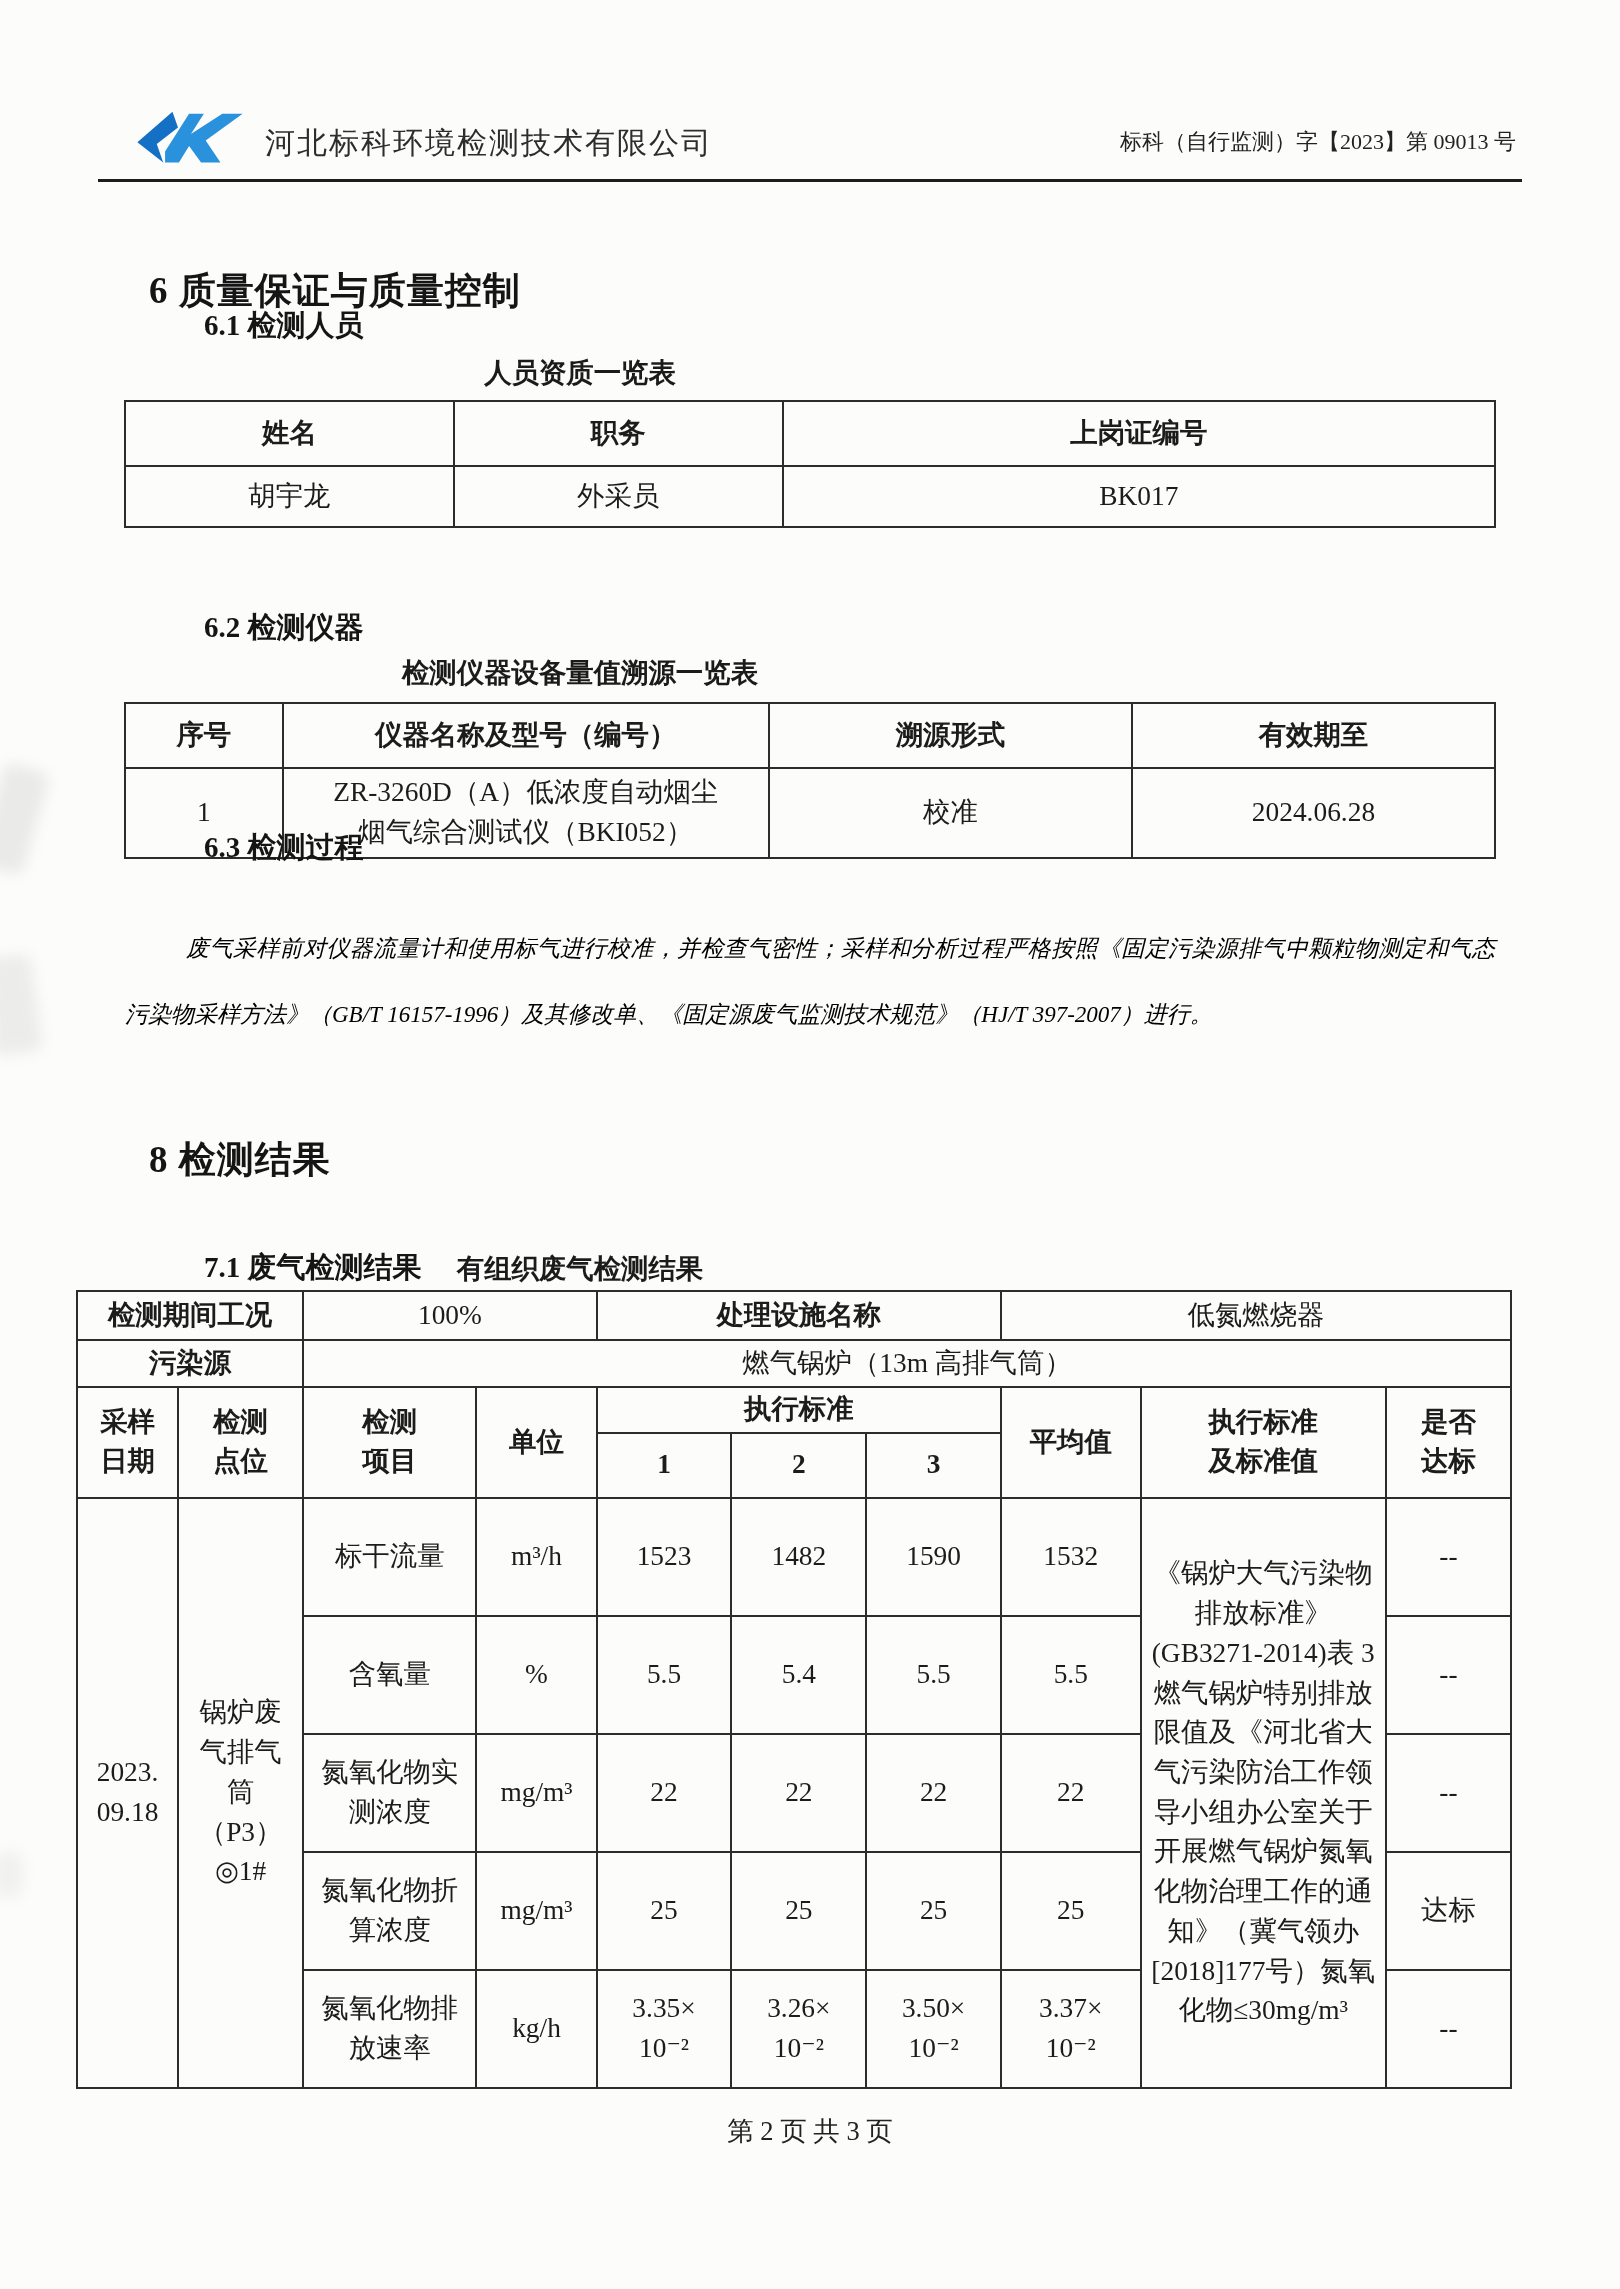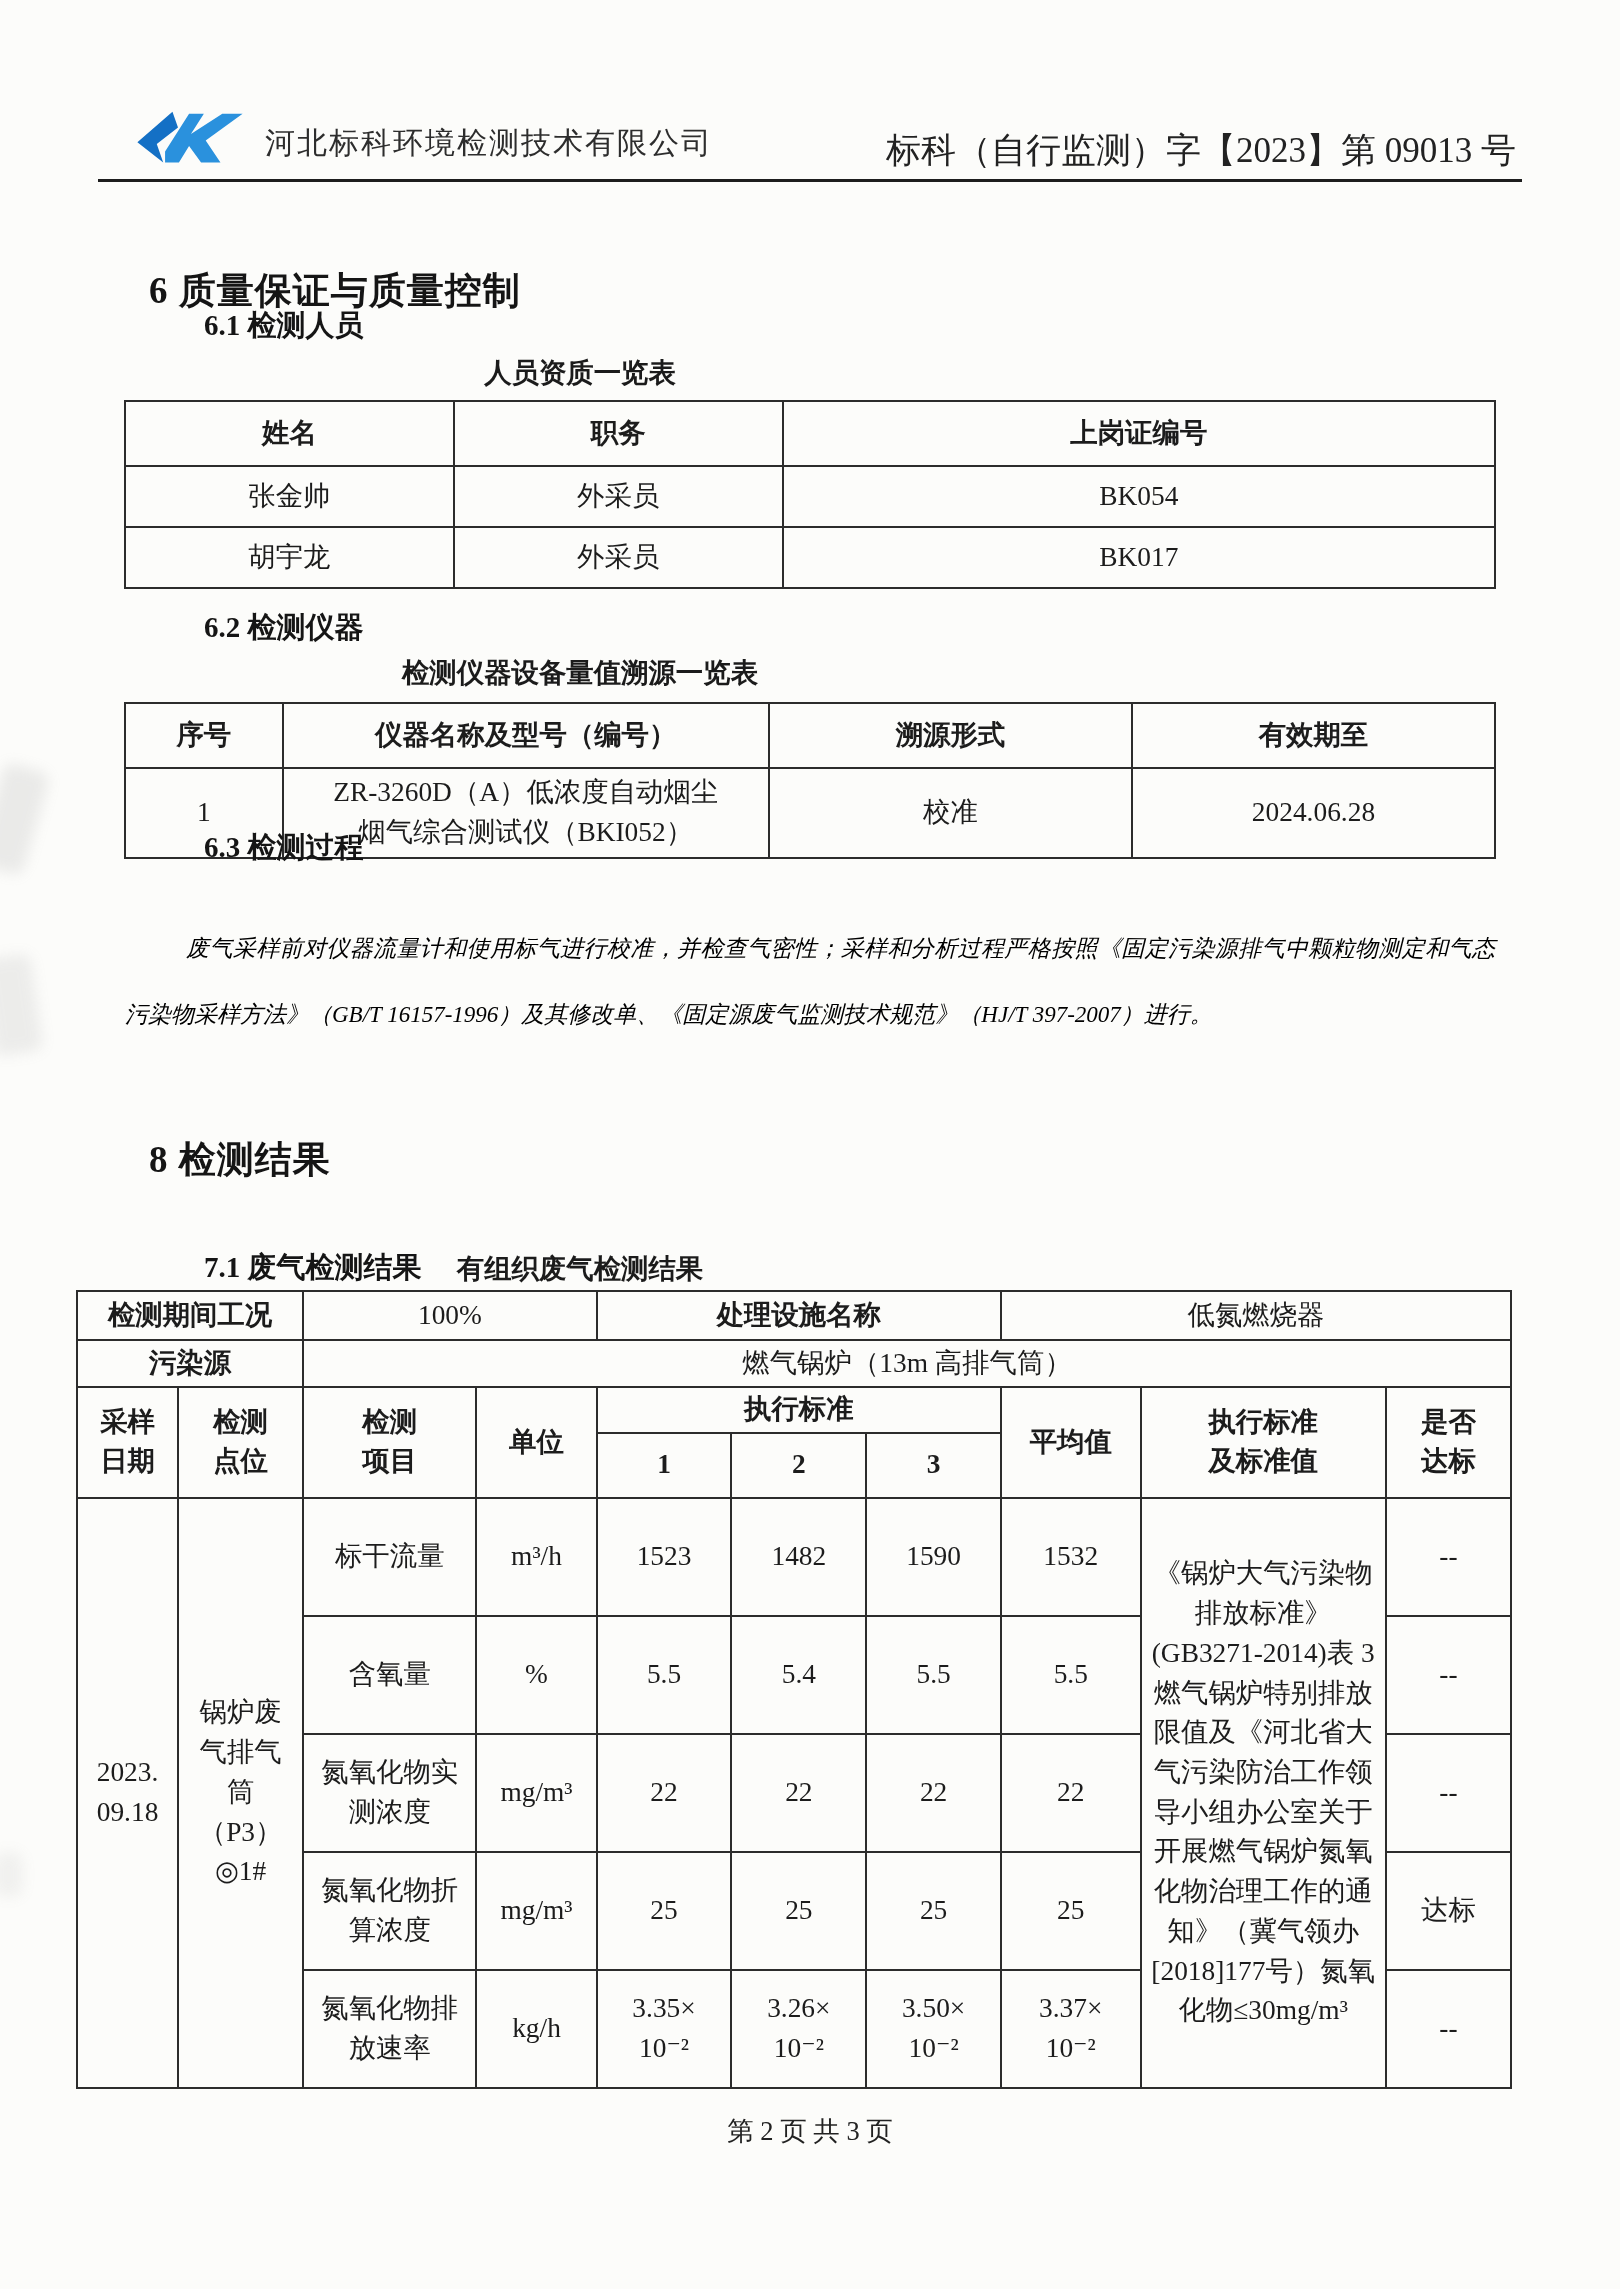--- a/index.html
+++ b/index.html
@@ -5,21 +5,21 @@
   html,body { margin:0; padding:0; background:#ffffff; }
   .page {
     position:relative; width:1620px; height:2290px;
     background:#fcfcfa; overflow:hidden;
     color:#1e1e1e;
     font-family:"Liberation Serif","DejaVu Serif",serif;
   }
   
   .hdr-logo { position:absolute; left:130px; top:108px; }
   .hdr-company { position:absolute; left:265px; top:123px; font-size:30px; color:#2d2d2d; letter-spacing:2px; }
-  .hdr-docnum { position:absolute; right:104px; top:127px; font-size:35px; color:#222; }
+  .hdr-docnum { position:absolute; right:104px; top:127px; font-size:22px; color:#222; }
   .hdr-rule { position:absolute; left:98px; top:179px; width:1424px; height:2.9px; background:#1d1d1d; }
   
   .h-sec { position:absolute; left:149px; font-size:37px; font-weight:bold; color:#151515; letter-spacing:1px; }
   .h-sub { position:absolute; left:204px; font-size:29px; font-weight:bold; color:#151515; }
   .tbl-caption { position:absolute; left:0; width:1620px; text-align:center; font-size:27.4px; font-weight:bold; color:#1b1b1b; transform:translateX(-230px); }
   
   table.doc { border-collapse:collapse; table-layout:fixed; position:absolute; border:2.9px solid #242424; }
   table.doc td {
     border:2px solid #2c2c2c; text-align:center; vertical-align:middle;
     font-size:27.4px; padding:2px 5.9px; white-space:pre-line; line-height:1.45;
@@ -71,25 +71,20 @@
     <colgroup>
         <col style="width:24%">
         <col style="width:24%">
         <col style="width:52%">
       </colgroup>
     <tbody>
         <tr style="height:65px">
       <td class="bold">姓名</td>
       <td class="bold">职务</td>
       <td class="bold">上岗证编号</td>
-    </tr>
-    <tr style="height:61px">
-      <td>张金帅</td>
-      <td>外采员</td>
-      <td>BK054</td>
     </tr>
     <tr style="height:61px">
       <td>胡宇龙</td>
       <td>外采员</td>
       <td>BK017</td>
     </tr>
   </tbody>
     </table>
 
   <div class="h-sub" style="top:608px;">6.2 检测仪器</div>

